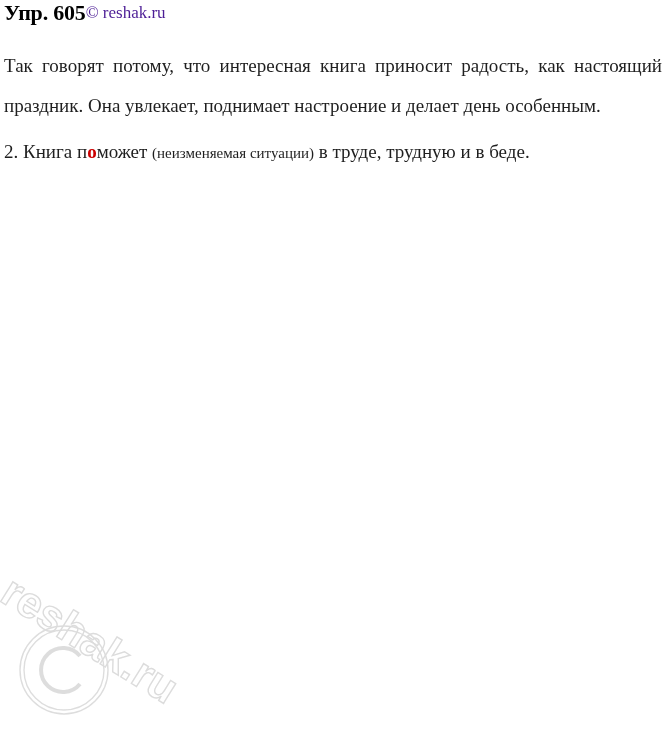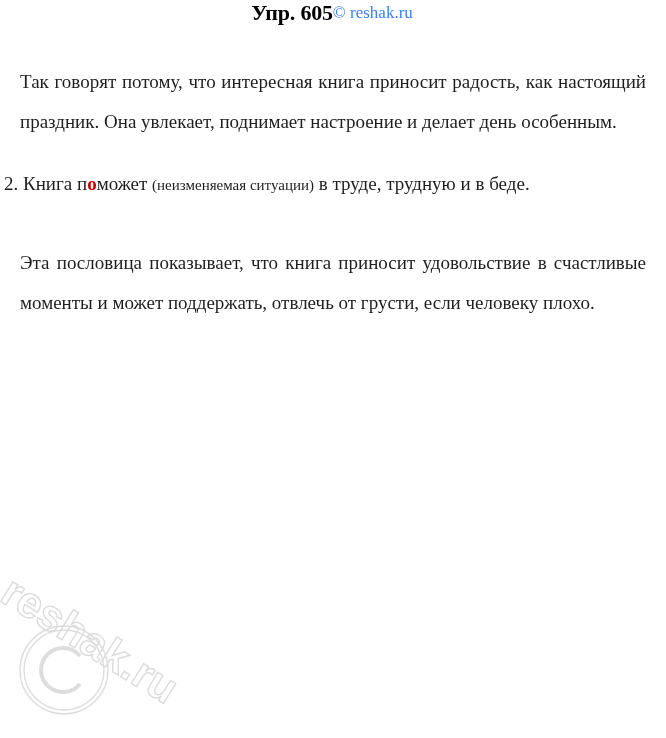--- a/index.html
+++ b/index.html
@@ -24,51 +24,51 @@
     box-sizing: border-box;
     padding: 0 4px;
   }
 
   
   .header {
     position: relative;
     height: 30px;
     display: flex;
     align-items: flex-start;
-    justify-content: center;
+    justify-content: flex-start;
   }
   .header-title {
     font-size: 22px;
     font-weight: bold;
     line-height: 26px;
     letter-spacing: -0.2px;
     color: #000000;
   }
   .header-copyright {
     font-size: 17px;
     line-height: 26px;
-    color: #3b82f6;
+    color: #4c1d95;
     white-space: nowrap;
     padding-right: 2px;
   }
 
   
   .item-line {
     font-size: 19px;
     line-height: 40px;
     color: #1f1f1f;
     white-space: nowrap;
   }
   .para {
     font-size: 19px;
     line-height: 40px;
     text-align: justify;
     text-justify: inter-word;
     color: #1f1f1f;
-    margin: 16px;
+    margin: 0;
   }
 
   
   .gap-16 { height: 16px; }
   .gap-10 { height: 10px; }
   .gap-6  { height: 6px; }
 
   
   .red {
     color: #cc0000;
@@ -116,21 +116,20 @@
 
   <div class="gap-6"></div>
 
 
 
   <div class="gap-6"></div>
 
 
   <div class="gap-10"></div>
 
-  <p class="para">Эта пословица показывает, что книга приносит удовольствие в счастливые моменты и может поддержать, отвлечь от грусти, если человеку плохо.</p>
 
   <div class="watermark">
     <svg width="220" height="180" viewBox="0 0 220 180" xmlns="http://www.w3.org/2000/svg">
       <g fill="none" stroke="#d8d8d8" stroke-width="1.4">
         <circle cx="70" cy="110" r="44"></circle>
         <circle cx="70" cy="110" r="40"></circle>
         <path d="M86 96 a22 22 0 1 0 0 28" stroke-width="4"></path>
       </g>
       <text x="4" y="40" transform="rotate(32 4 40)" font-family="'Liberation Sans', sans-serif" font-size="44" font-weight="bold" fill="none" stroke="#d6d6d6" stroke-width="1.4">reshak.ru</text>
     </svg>

